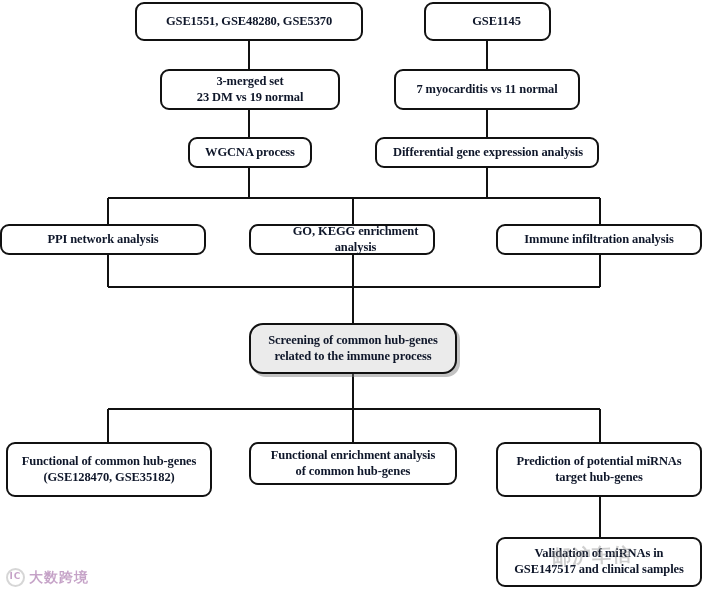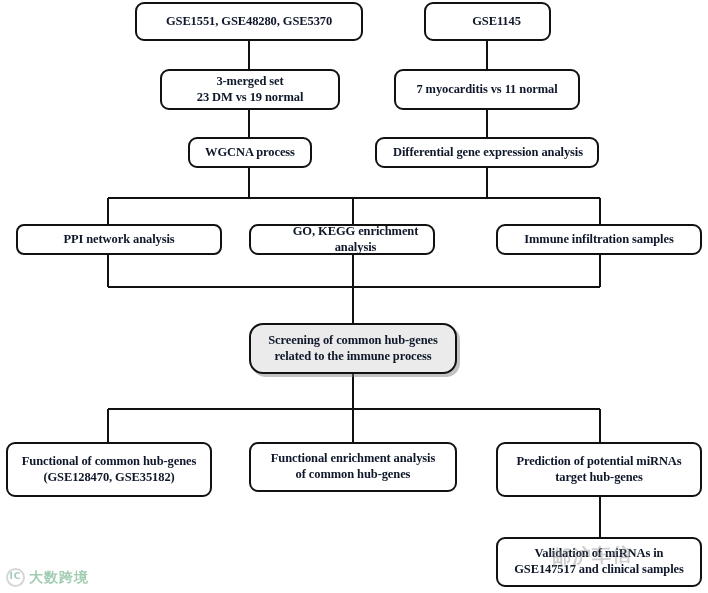--- a/index.html
+++ b/index.html
@@ -61,21 +61,21 @@
     background: #ebebeb;
     box-shadow: 3px 3px 0 rgba(120,120,120,0.45);
     border-radius: 14px;
   }
 
   
   .watermark {
     position: absolute;
     z-index: 3;
     opacity: 0.40;
-    color: #15803d;
+    color: #701a75;
     font-family: "DejaVu Sans", sans-serif;
     pointer-events: none;
   }
   #watermark-bottom-left {
     left: 6px;
     top: 568px;
     font-size: 14px;
     font-weight: bold;
     letter-spacing: 1px;
     display: flex;
@@ -161,43 +161,43 @@
   </div>
 
   <div class="node" id="node-wgcna" style="left:188px; top:137px; width:124px; height:31px;">
     <span class="label">WGCNA process</span>
   </div>
 
   <div class="node" id="node-deg" style="left:375px; top:137px; width:224px; height:31px;padding-left:8px;">
     <span class="label">Differential gene expression analysis</span>
   </div>
 
-  <div class="node" id="node-ppi" style="left:16px; top:224px; width:206px; height:31px;border-radius:8px;">
+  <div class="node" id="node-ppi" style="left:0; top:224px; width:206px; height:31px;">
     <span class="label">PPI network analysis</span>
   </div>
 
   <div class="node" id="node-go-kegg" style="left:249px; top:224px; width:186px; height:31px;padding-left:33px;">
     <span class="label">GO, KEGG enrichment analysis</span>
   </div>
 
   <div class="node" id="node-immune-infiltration" style="left:496px; top:224px; width:206px; height:31px;">
-    <span class="label">Immune infiltration samples</span>
+    <span class="label">Immune infiltration analysis</span>
   </div>
 
   <div class="node shaded" id="node-screening" style="left:249px; top:323px; width:208px; height:51px;">
     <span class="label">Screening of common hub-genes
 related to the immune process</span>
   </div>
 
   <div class="node" id="node-validation-hub" style="left:6px; top:442px; width:206px; height:55px;">
     <span class="label">Functional of common hub-genes
 (GSE128470, GSE35182)</span>
   </div>
 
-  <div class="node" id="node-functional" style="left:249px; top:442px; width:208px; height:50px;">
+  <div class="node" id="node-functional" style="left:249px; top:442px; width:208px; height:43px;">
     <span class="label">Functional enrichment analysis
 of common hub-genes</span>
   </div>
 
   <div class="node" id="node-prediction-mirna" style="left:496px; top:442px; width:206px; height:55px;">
     <span class="label">Prediction of potential miRNAs
 target hub-genes</span>
   </div>
 
   <div class="node" id="node-validation-mirna" style="left:496px; top:537px; width:206px; height:50px;">

